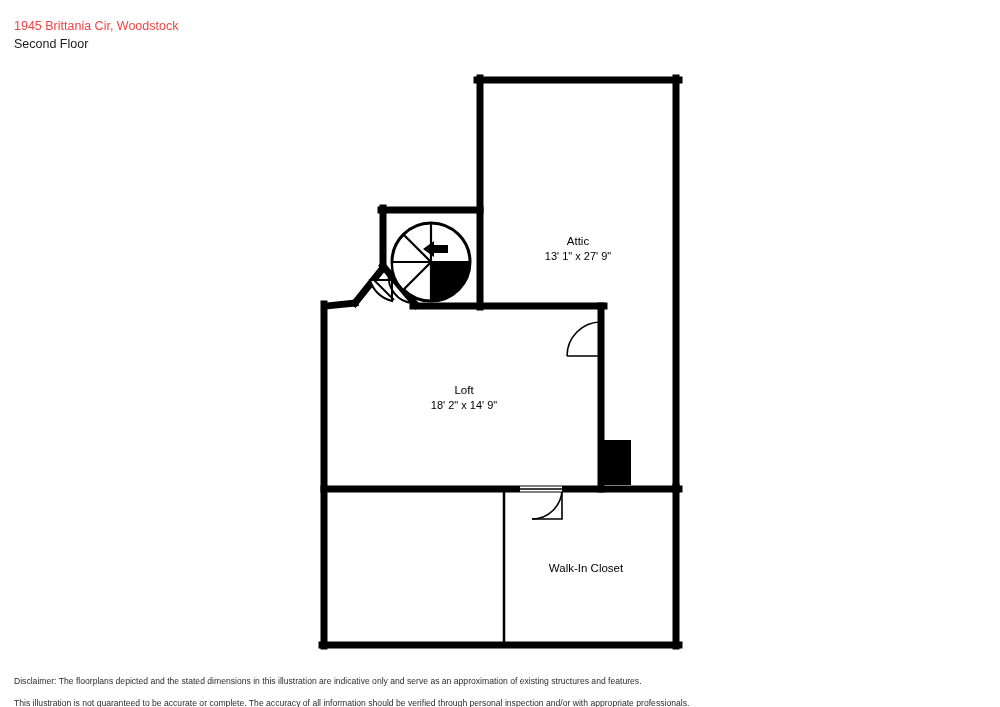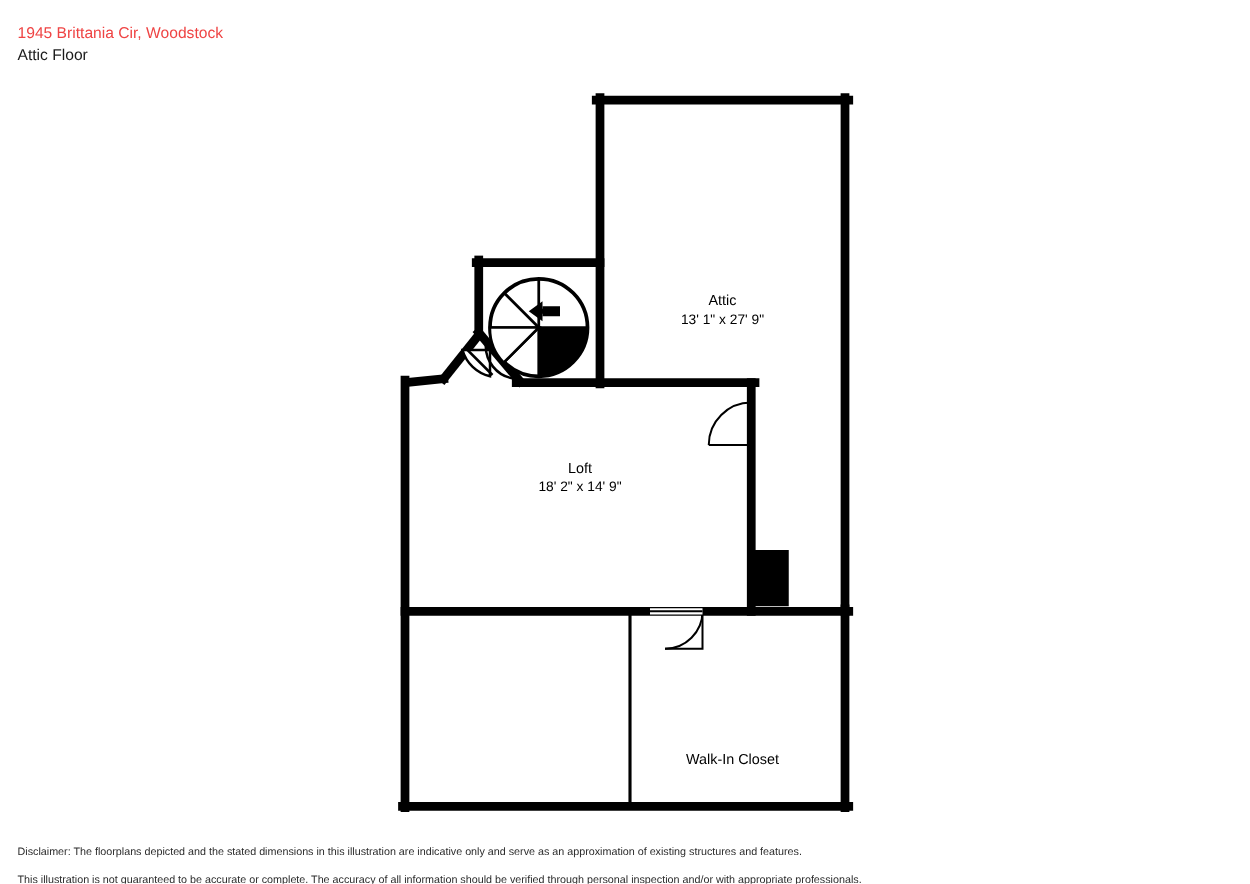--- a/index.html
+++ b/index.html
@@ -56,43 +56,43 @@
     color: #000;
     display: block;
   }
   .room-label .dims {
     font-size: 11px;
     color: #000;
     display: block;
   }
 
   #label-attic { left: 578px; top: 194px; margin-top: 40px; }
-  #label-loft  { left: 464px; top: 368px; }
-  #label-closet{ left: 586px; top: 561px; margin-top: 40px; }
+  #label-loft  { left: 464px; top: 383px; }
+  #label-closet{ left: 586px; top: 561px; }
 
   
   #disclaimer {
     position: absolute;
     left: 14px;
     top: 676px;
     width: 920px;
   }
   #disclaimer p {
     margin: 0 0 10px 0;
     font-size: 8.6px;
     color: #2b2b2b;
     line-height: 1.35;
   }
 </style>
 </head>
 <body>
 
 <div id="header">
   <span class="addr">1945 Brittania Cir, Woodstock</span>
-  <span class="floor">Attic Floor</span>
+  <span class="floor">Second Floor</span>
 </div>
 
 <svg id="plan" viewBox="0 0 1000 707" xmlns="http://www.w3.org/2000/svg">
 
   <g>
     <rect x="480" y="78" width="196" height="410" fill="#ffffff"></rect>
     <rect x="324" y="306" width="280" height="182" fill="#ffffff"></rect>
     <rect x="384" y="210" width="92" height="96" fill="#ffffff"></rect>
     <rect x="324" y="488" width="352" height="158" fill="#ffffff"></rect>
   </g>

